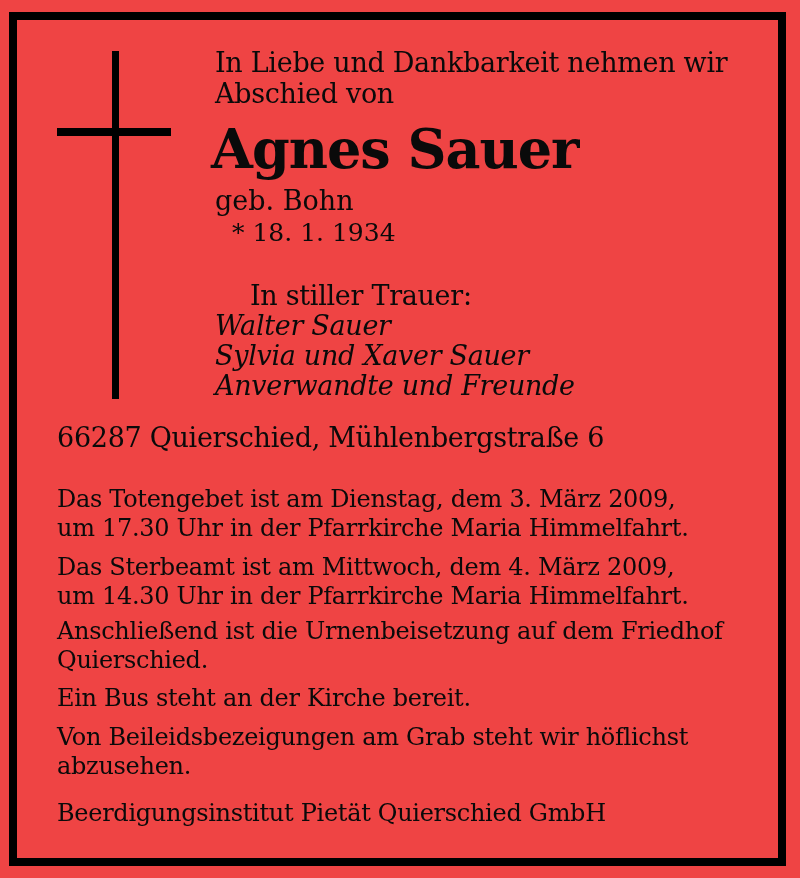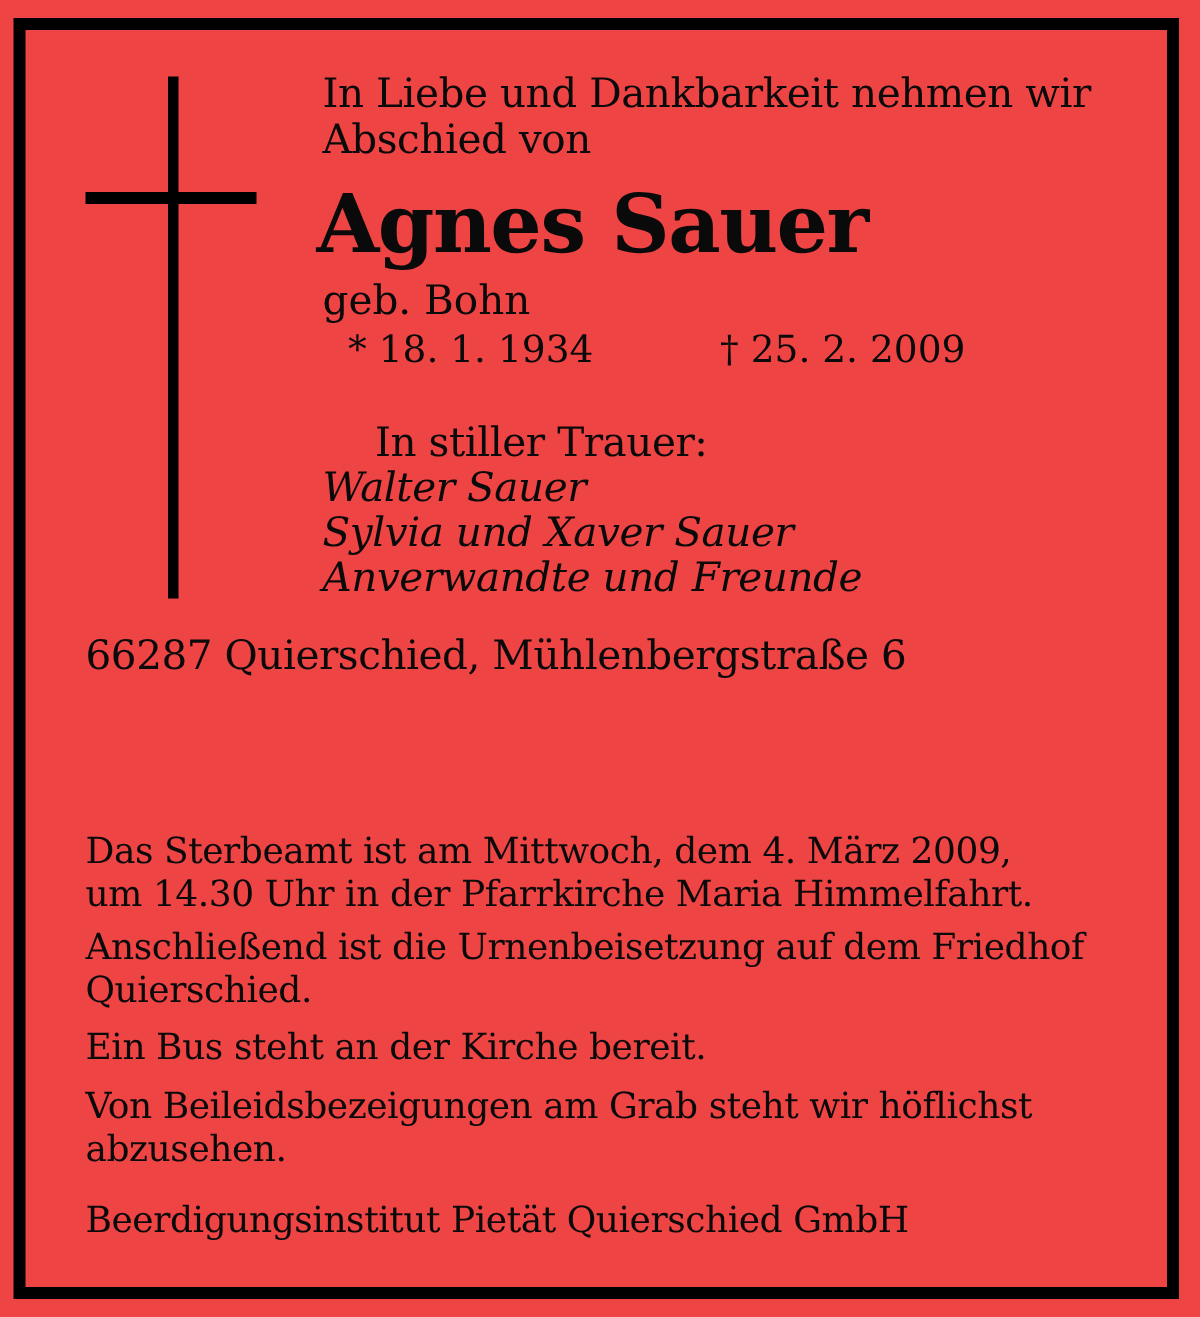--- a/index.html
+++ b/index.html
@@ -147,33 +147,36 @@
     <div>In Liebe und Dankbarkeit nehmen wir</div>
     <div>Abschied von</div>
   </div>
 
   <h1 class="name">Agnes Sauer</h1>
 
   <div class="maiden">geb. Bohn</div>
 
   <div class="dates">
     <span>* 18. 1. 1934</span>
-    <span class="death-date">† 25. 2. 2009</span>
   </div>
 
   <div class="trauer">In stiller Trauer:</div>
 
   <div class="mourners">
     <div>Walter Sauer</div>
     <div>Sylvia und Xaver Sauer</div>
     <div>Anverwandte und Freunde</div>
   </div>
 
   <div class="address">66287 Quierschied, Mühlenbergstraße 6</div>
 
+  <p class="para p1">
+    <span>Das Totengebet ist am Dienstag, dem 3. März 2009,</span><br>
+    <span>um 17.30 Uhr in der Pfarrkirche Maria Himmelfahrt.</span>
+  </p>
 
   <p class="para p2">
     <span>Das Sterbeamt ist am Mittwoch, dem 4. März 2009,</span><br>
     <span>um 14.30 Uhr in der Pfarrkirche Maria Himmelfahrt.</span>
   </p>
 
   <p class="para p3">
     <span>Anschließend ist die Urnenbeisetzung auf dem Friedhof</span><br>
     <span>Quierschied.</span>
   </p>

